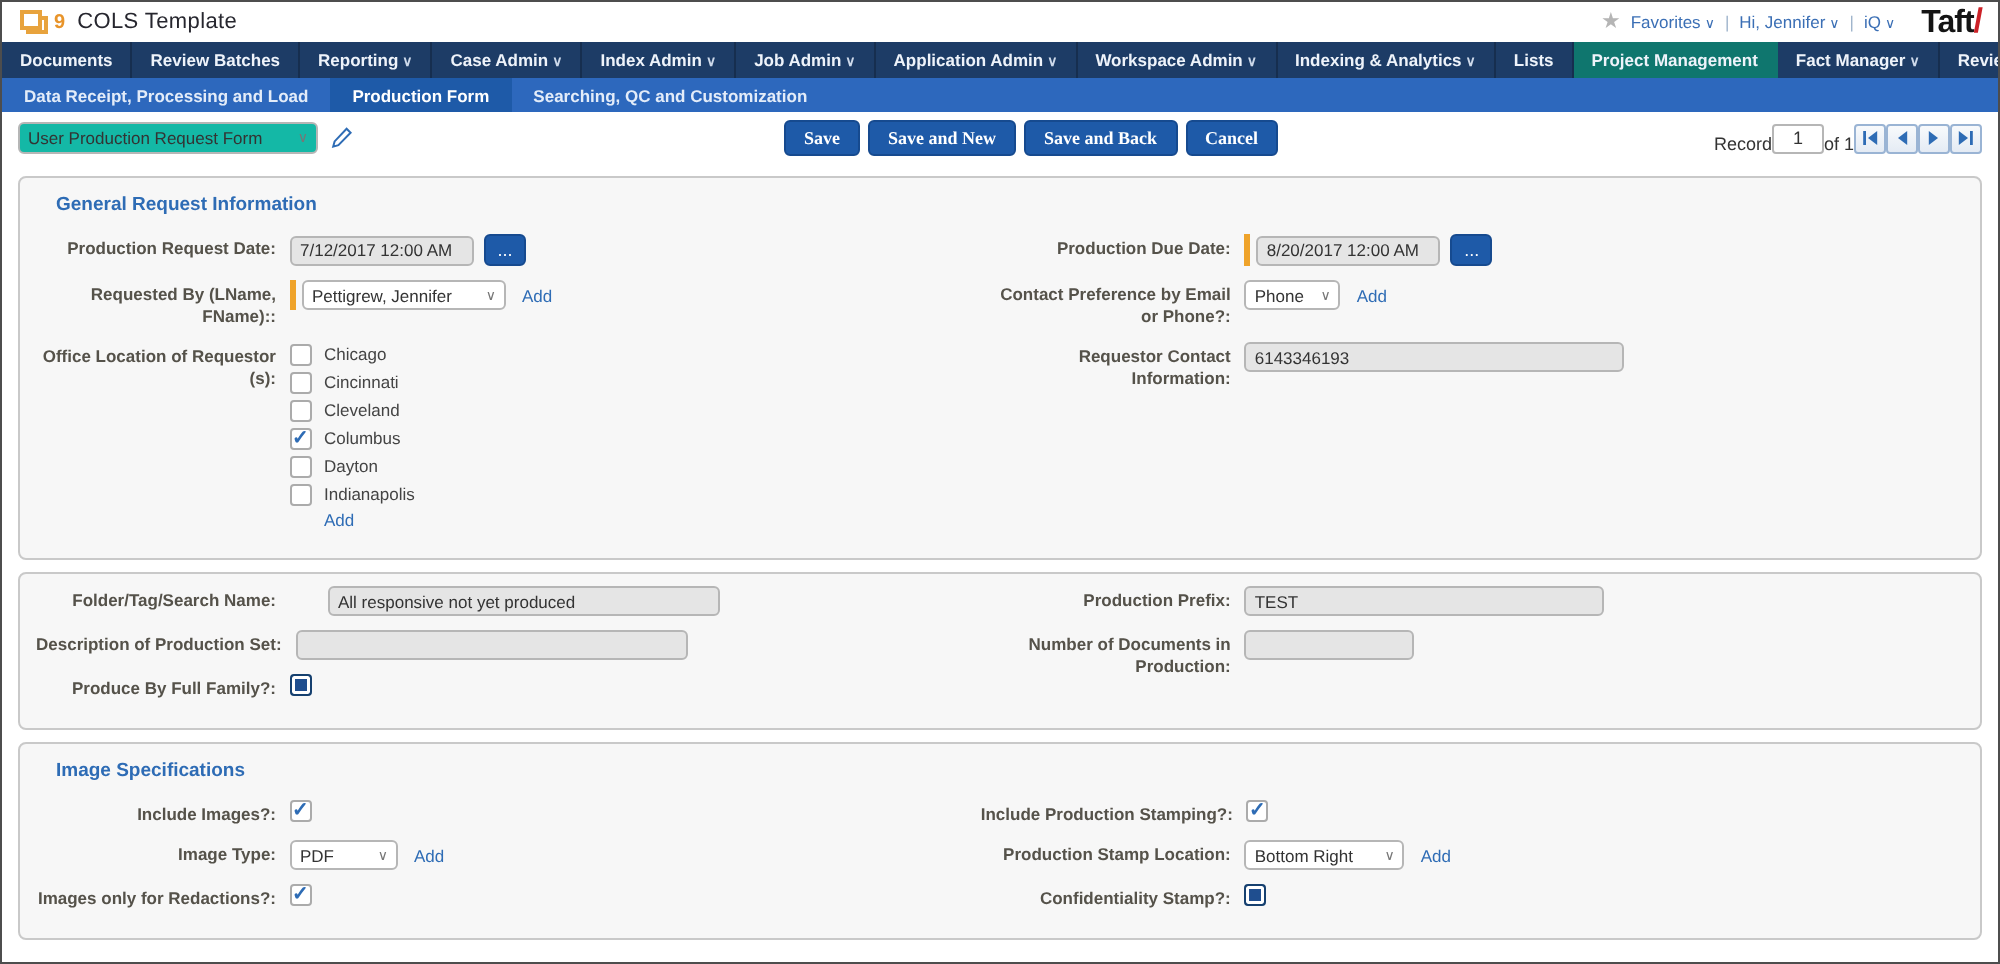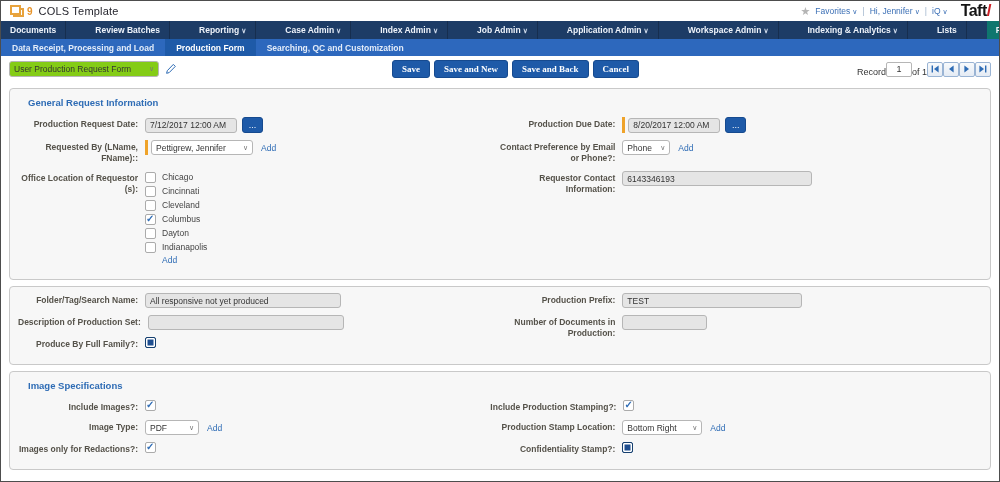--- a/index.html
+++ b/index.html
@@ -16,33 +16,33 @@
   .tb-right { margin-left:auto; display:flex; align-items:center; gap:5px; font-size:8.5px; color:#3b6fb5; }
   .staricon { color:#b5b5b5; font-size:11px; line-height:10px; }
   .staricon::before { content:"★"; }
   .chev::after { content:"∨"; font-size:7px; margin-left:2px; color:#3b6fb5; }
   .tbsep { color:#9fb4cc; }
   .tbsep::before { content:"|"; }
   .taftlogo { font-size:16px; font-weight:bold; color:#141414; letter-spacing:-0.5px; margin-left:8px; margin-right:2px; }
   .taftslash { color:#cc2127; font-weight:bold; font-size:17px; }
 
   
-  .mainnav { height:18px; background:#1d3c66; display:flex; align-items:stretch;gap:20px; }
+  .mainnav { height:18px; background:#1d3c66; display:flex; align-items:stretch; }
   .mnav-item { display:flex; align-items:center; padding:0 9px; color:#eef3fa; font-size:8.5px; font-weight:bold; border-right:1px solid rgba(0,0,0,.22); cursor:default; white-space:nowrap; }
   .mnav-item.active { background:#0f766e; border-right-color:transparent; }
   .mnav-item .chev::after { color:#cdd9ea; }
 
   
   .subnav { height:17px; background:#2d68bd; display:flex; align-items:stretch; }
   .snav-item { display:flex; align-items:center; padding:0 11px; color:#e3ecf9; font-size:8.5px; font-weight:bold; white-space:nowrap; }
   .snav-item.active { background:#1e5aa8; color:#fff; }
 
   
   .toolbar { height:26px; background:#fff; display:flex; align-items:center; padding:0 8px; }
-  .fsel { display:inline-flex; align-items:center; justify-content:space-between; background:#84cc16; border:1px solid #b6b6b6; border-radius:3px; height:16px; font-size:8.5px; color:#333; padding:0 4px; }
+  .fsel { display:inline-flex; align-items:center; justify-content:space-between; background:#14b8a6; border:1px solid #b6b6b6; border-radius:3px; height:16px; font-size:8.5px; color:#333; padding:0 4px; }
   .selarr { color:#777; font-size:7px; margin-left:5px; }
   .selarr::before { content:"∨"; }
   .form-selector { width:150px; }
   .pencil { margin-left:6px; }
   .btngroup { display:flex; gap:4px; margin-left:215px; }
   .btn { background:#1e5aa8; border:1px solid #164a8f; color:#fff; font-weight:bold; font-size:9px; height:18px; padding:0 9px; border-radius:3px; font-family:Liberation Serif, serif; }
   .recordnav { margin-left:auto; display:flex; align-items:flex-end; gap:0; font-size:9px; color:#333; }
   .recinput { width:26px; height:15px; border:1px solid #b6b6b6; border-radius:2px; text-align:center; font-size:9px; color:#333; }
   .recbtn { width:16px; height:15px; background:linear-gradient(#f8fafc,#e4ebf4); border:1px solid #9ab4d4; border-radius:2px; display:flex; align-items:center; justify-content:center; padding:0; }
 
@@ -278,21 +278,21 @@
   </section>
 
   <section class="panel">
     <div class="panel-body">
       <div class="colL">
         <div class="frow">
           <div class="flabel one">
               <span>Folder/Tag/Search Name:</span>
             </div>
           <div class="fctrl">
-              <input class="tinput" style="width: 196px;" value="All responsive not yet produced">
+              <input class="tinput" style="width: 196px; margin-left: 19px;" value="All responsive not yet produced">
             </div>
         </div>
         <div class="frow">
           <div class="flabel one">
               <span>Description of Production Set:</span>
             </div>
           <div class="fctrl">
               <input class="tinput" style="width: 196px;" value="">
             </div>
         </div>

